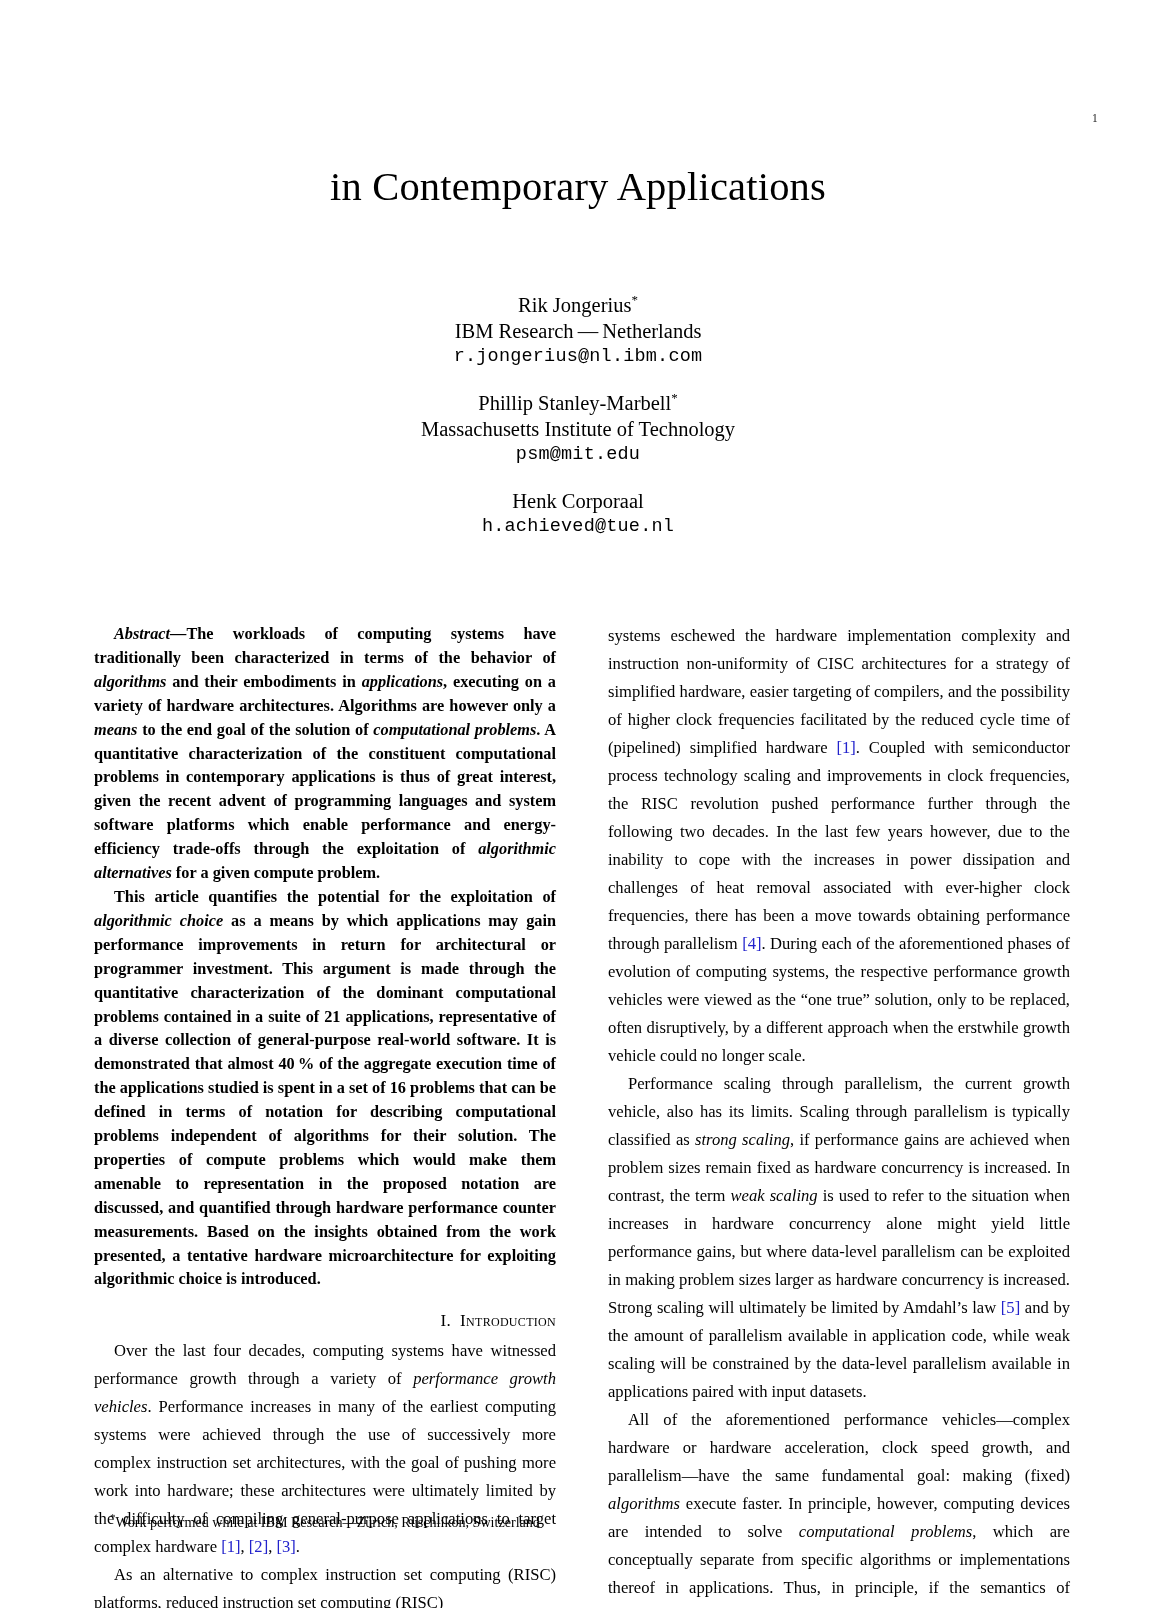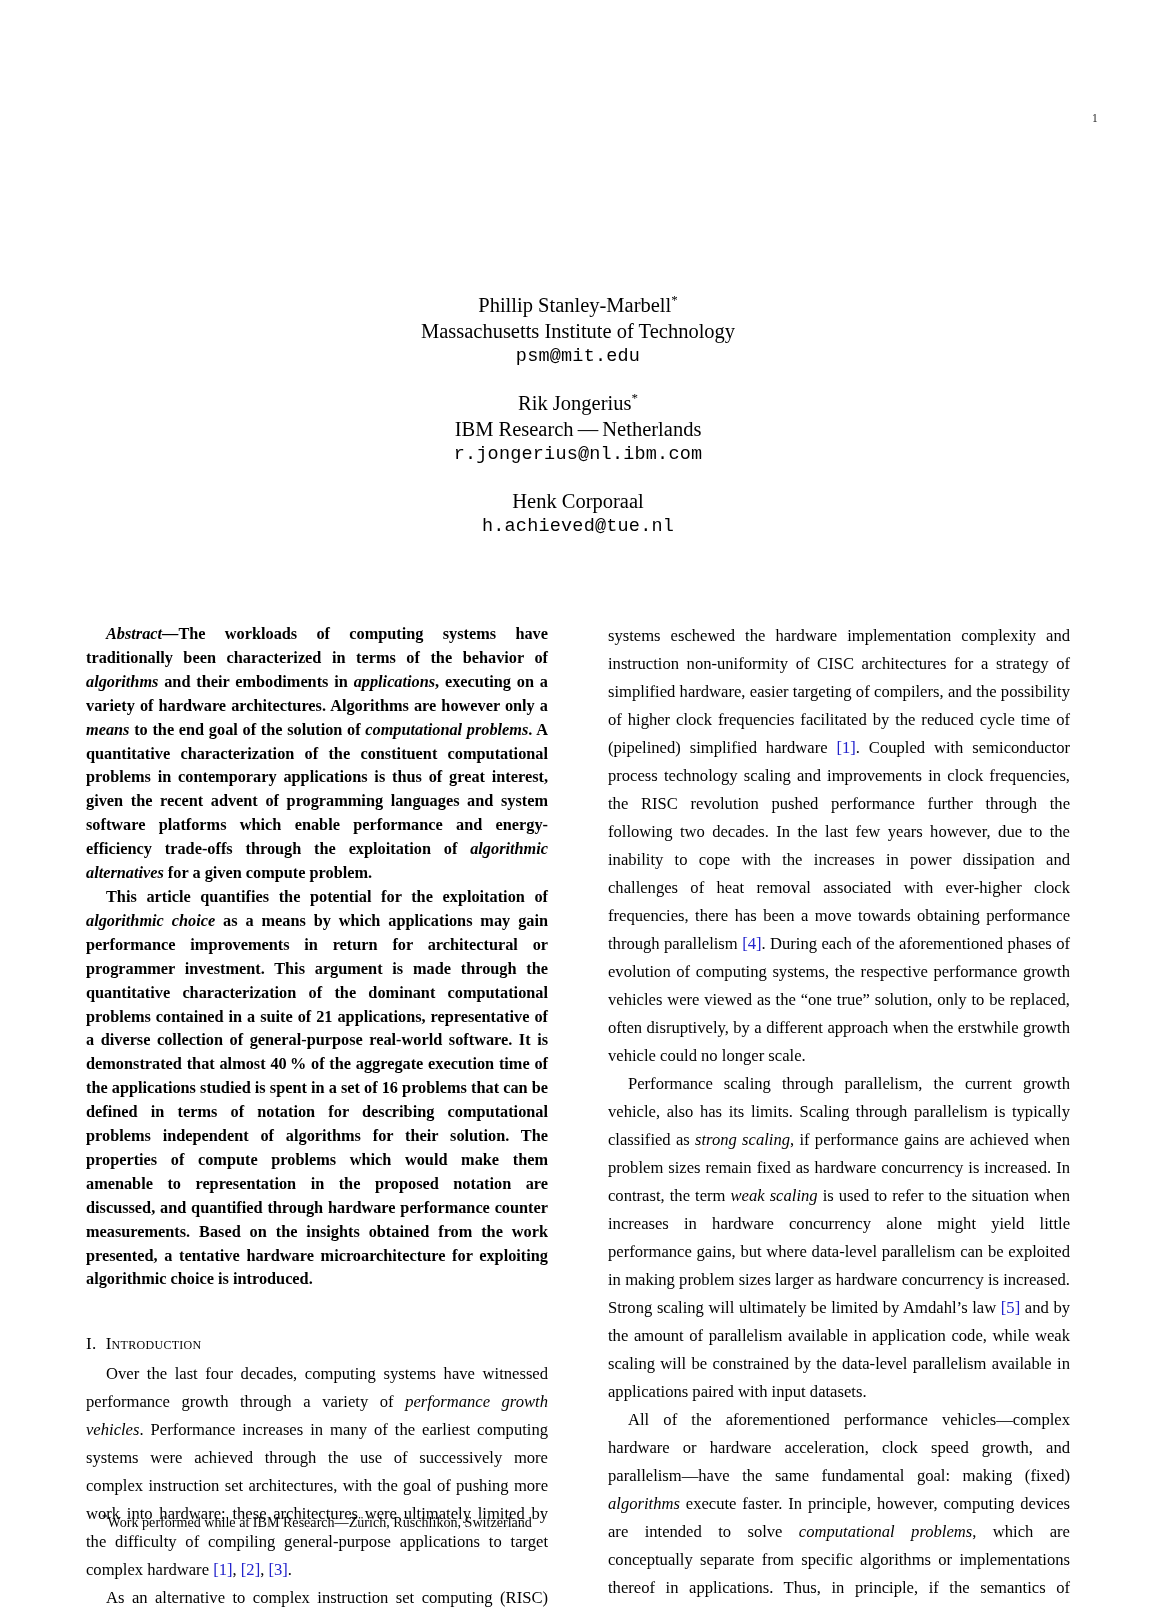--- a/index.html
+++ b/index.html
@@ -80,21 +80,21 @@
     left: 86px;
     width: 984px;
     height: 910px;
   }
   .col {
     position: absolute;
     top: 0;
     width: 462px;
     height: 100%;
   }
-  .col-left  { left: 0; }
+  .col-left  { left: 8px; }
   .col-right { left: 522px; }
 
   p.body {
     margin: 0;
     font-size: 16.6px;
     line-height: 28px;
     text-align: justify;
     text-justify: inter-word;
     hyphens: manual;
   }
@@ -110,22 +110,22 @@
     text-indent: 20px;
   }
   .abstract .abstract-word {
     font-style: italic;
     font-weight: bold;
   }
   .abstract i, .abstract em { font-style: italic; }
 
   
   .section-head {
-    margin: 43px 0 6px 0;
-    text-align: left;
+    margin: 20px 0 6px 0;
+    text-align: right;
     font-size: 17px;
     font-variant: small-caps;
     font-weight: normal;
     letter-spacing: .3px;
     font-family: Liberation Serif, serif;
   }
   .section-head .num { font-variant: normal; }
 
   .cite { color: #2222cc; }
 
@@ -151,38 +151,39 @@
 </style>
 </head>
 <body>
 
 <div id="page">
 
   <div class="folio">1</div>
 
   <div class="titleblock">
     <h1 class="paper-title">
+      <span class="ln">in Contemporary Applications</span>
     </h1>
   </div>
 
   <div class="authors">
+
+    <div class="author-group">
+      <div class="author-name"><span>Rik Jongerius</span><sup>*</sup></div>
+      <div class="author-affil">IBM Research — Netherlands</div>
+      <div class="author-email">r.jongerius@nl.ibm.com</div>
+    </div>
 
     <div class="author-group">
       <div class="author-name"><span>Phillip Stanley-Marbell</span><sup>*</sup></div>
       <div class="author-affil">Massachusetts Institute of Technology</div>
       <div class="author-email">psm@mit.edu</div>
     </div>
 
     <div class="author-group">
-      <div class="author-name"><span>Rik Jongerius</span><sup>*</sup></div>
-      <div class="author-affil">IBM Research — Netherlands</div>
-      <div class="author-email">r.jongerius@nl.ibm.com</div>
-    </div>
-
-    <div class="author-group">
       <div class="author-name"><span>Henk Corporaal</span><sup></sup></div>
       <div class="author-email">h.achieved@tue.nl</div>
     </div>
 
   </div>
 
   <div class="columns">
 
     <div class="col col-left">
 

